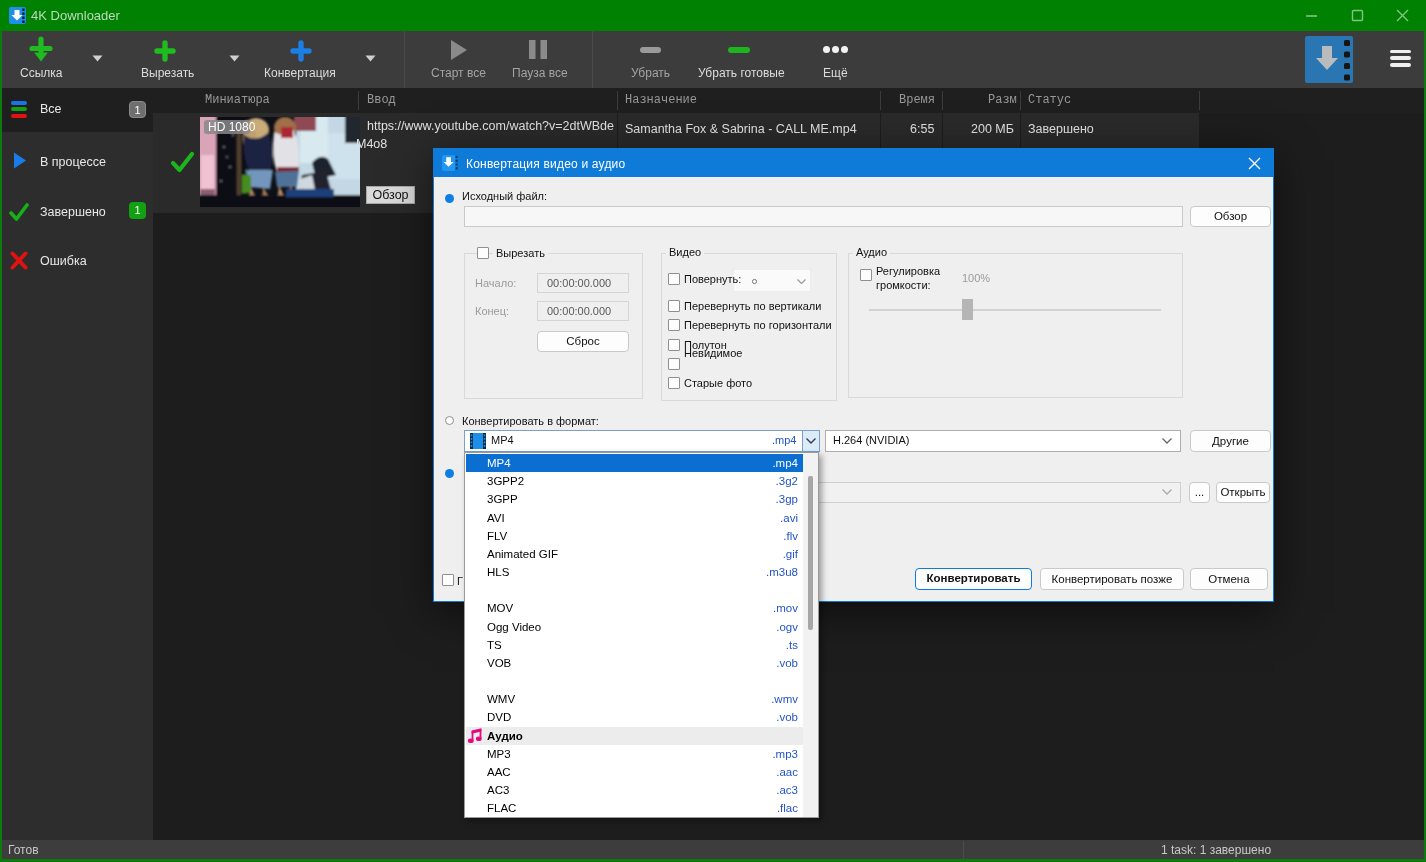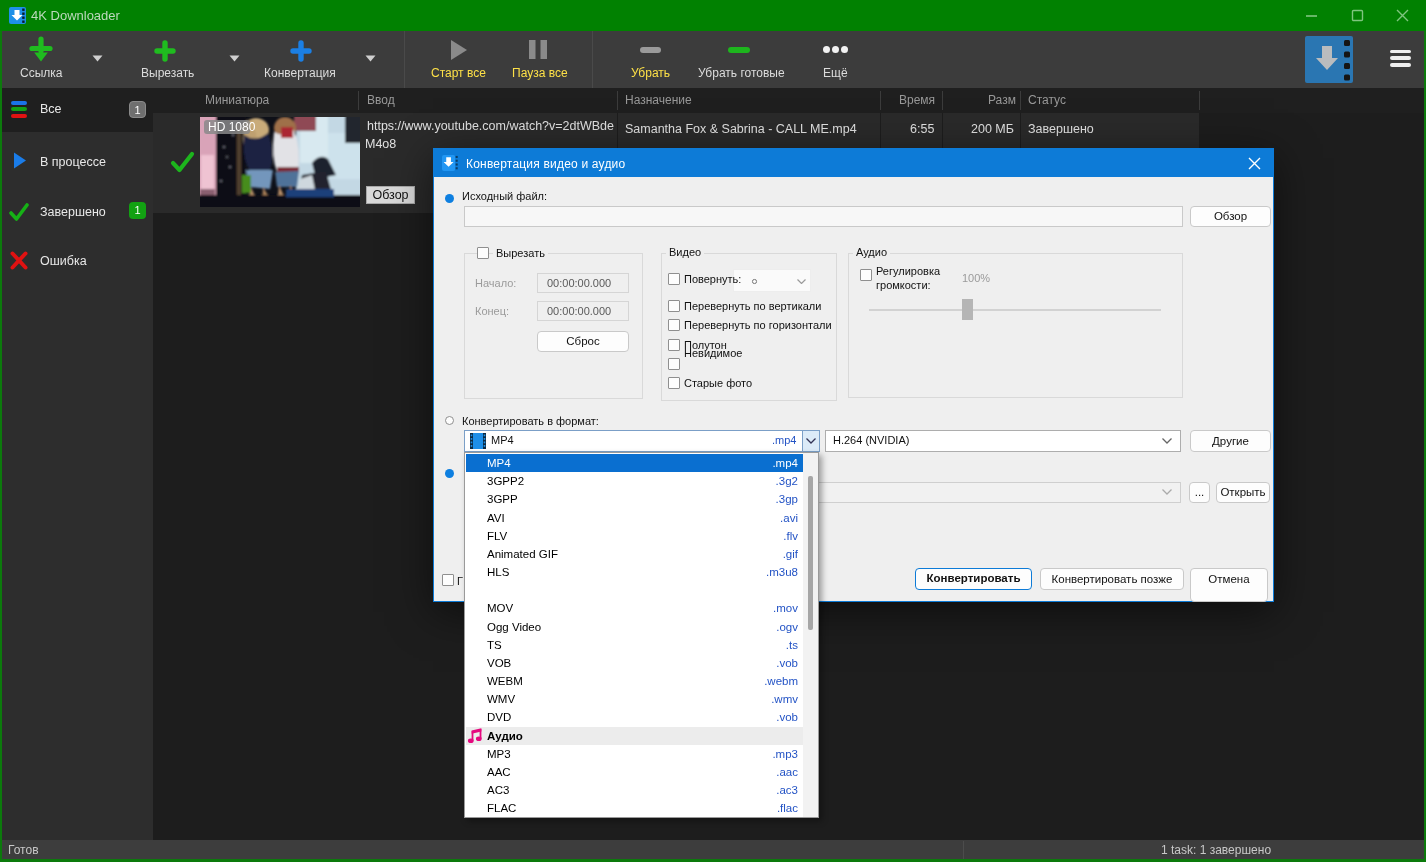--- a/index.html
+++ b/index.html
@@ -4,32 +4,32 @@
 *{margin:0;padding:0;box-sizing:border-box;}
 html,body{width:1426px;height:862px;overflow:hidden;}
 body{font-family:"Liberation Sans",sans-serif;background:#1d1d1d;position:relative;}
 .abs{position:absolute;}
 
 #titlebar{left:0;top:0;width:1426px;height:31px;background:#018101;}
 #titletext{left:31px;top:8px;font-size:13px;color:#bcd9bc;}
 #toolbar{left:2px;top:31px;width:1422px;height:57px;background:#3c3c3c;}
 .tbsep{top:0;width:1px;height:57px;background:#4a4a4a;}
 .tblabel{font-size:12px;color:#dcdcdc;top:66px;white-space:nowrap;}
-.tblabel.dis{color:#fde047;}
+.tblabel.dis{color:#a3a3a3;}
 #borderL{left:0;top:31px;width:2px;height:831px;background:#0c7a0c;}
 #borderR{left:1424px;top:31px;width:2px;height:831px;background:#0c7a0c;}
 #borderB{left:0;top:859px;width:1426px;height:3px;background:#0c7a0c;}
 
 #sidebar{left:2px;top:88px;width:151px;height:752px;background:#2d2d2d;}
 #sideAll{left:0;top:0;width:151px;height:44px;background:#1f1f1f;}
 .sitext{font-size:12.5px;color:#e8e8e8;white-space:nowrap;}
 .badge{width:17px;height:17px;border-radius:4px;font-size:11px;color:#fff;text-align:center;line-height:17px;}
 
 #thead{left:153px;top:88px;width:1273px;height:25px;background:#1f1f1f;}
-.th{font-size:12px;color:#989898;top:5px;white-space:nowrap;}
+.th{font-size:12px;color:#989898;top:5px;white-space:nowrap;font-family:Liberation Mono, monospace;}
 .thsep{top:3px;width:1px;height:19px;background:#3c3c3c;}
 #trow{left:153px;top:113px;width:1046px;height:100px;background:#2a2a2a;}
 .td{font-size:12.5px;color:#e0e0e0;white-space:nowrap;}
 
 #statusbar{left:0;top:840px;width:1426px;height:19px;background:#3d3d3d;}
 .sbtext{font-size:12px;color:#c8c8c8;top:4px;}
 
 #dialog{left:433px;top:148px;width:841px;height:454px;background:#efefef;border:1px solid #0d7bd7;box-shadow:0 10px 40px rgba(0,0,0,0.55);}
 #dtitle{left:0;top:0;width:839px;height:28px;background:#0d7bd7;}
 #dtitletext{left:32px;top:7.5px;font-size:12px;color:#fff;letter-spacing:0.2px;}
@@ -234,21 +234,21 @@
       <circle cx="30" cy="50" r="0.8" fill="#cfd4e0"></circle>
       <circle cx="21" cy="64" r="0.8" fill="#cfd4e0"></circle>
       <circle cx="33" cy="18" r="0.8" fill="#cfd4e0"></circle>
       <circle cx="27" cy="40" r="0.7" fill="#cfd4e0"></circle>
  </g>
  <rect x="4" y="3" width="46" height="14" rx="3" fill="#898989" opacity="0.85"></rect>
  <text x="8" y="14" font-family="Liberation Sans" font-size="12" fill="#fff">HD 1080</text>
 </svg>
 
 <div class="abs td" style="left:367px;top:119px">https://www.youtube.com/watch?v=2dtWBde</div>
-<div class="abs td" style="left:365px;top:137px">M4o8</div>
+<div class="abs td" style="left:356px;top:137px">M4o8</div>
 <div class="abs td" style="left:625px;top:122px">Samantha Fox &amp; Sabrina - CALL ME.mp4</div>
 <div class="abs td" style="left:910px;top:122px">6:55</div>
 <div class="abs td" style="left:971px;top:122px">200 МБ</div>
 <div class="abs td" style="left:1028px;top:122px">Завершено</div>
 
 <div class="abs" style="left:366px;top:186px;width:49px;height:18px;background:#d9d9d9;border:1px solid #a8a8a8;font-size:12.5px;color:#111;text-align:center;line-height:17px">Обзор</div>
 
 <div id="statusbar" class="abs"></div>
 <div class="abs sbtext" style="left:8px;top:843px">Готов</div>
 <div class="abs sbtext" style="left:1161px;top:843px">1 task: 1 завершено</div>
@@ -354,21 +354,21 @@
  <svg class="abs" style="left:728px;top:340px" width="10" height="6">
       <path d="M0.5 0.5 L5 5 L9.5 0.5" fill="none" stroke="#aaa" stroke-width="1.3"></path>
     </svg>
  <div class="abs btn" style="left:755px;top:333px;width:21px;height:21px;line-height:19px">...</div>
  <div class="abs btn" style="left:782px;top:333px;width:54px;height:21px;line-height:19px">Открыть</div>
 
  <div class="abs cb" style="left:8px;top:425px"></div>
  <div class="abs dtext" style="left:23px;top:426px">Г</div>
  <div class="abs btn" style="left:481px;top:419px;width:117px;height:22px;line-height:20px;border:1.5px solid #0d7bd7;font-weight:bold;line-height:19px!important">Конвертировать</div>
  <div class="abs btn" style="left:606px;top:419px;width:144px;height:22px;line-height:20px">Конвертировать позже</div>
- <div class="abs btn" style="left:756px;top:419px;width:78px;height:34px;line-height:20px">Отмена</div>
+ <div class="abs btn" style="left:756px;top:419px;width:78px;height:22px;line-height:20px">Отмена</div>
 </div>
 
 <div id="ddlist" class="abs">
  <div class="abs dditem sel" style="top:1px">
       <span class="ddname">MP4</span>
       <span class="ddext">.mp4</span>
     </div>
  <div class="abs dditem" style="top:19px">
       <span class="ddname">3GPP2</span>
       <span class="ddext">.3g2</span>
@@ -401,24 +401,20 @@
       <span class="ddname">Ogg Video</span>
       <span class="ddext">.ogv</span>
     </div>
  <div class="abs dditem" style="top:183px">
       <span class="ddname">TS</span>
       <span class="ddext">.ts</span>
     </div>
  <div class="abs dditem" style="top:201px">
       <span class="ddname">VOB</span>
       <span class="ddext">.vob</span>
-    </div>
- <div class="abs dditem" style="top:219px">
-      <span class="ddname">WEBM</span>
-      <span class="ddext">.webm</span>
     </div>
  <div class="abs dditem" style="top:237px">
       <span class="ddname">WMV</span>
       <span class="ddext">.wmv</span>
     </div>
  <div class="abs dditem" style="top:255px">
       <span class="ddname">DVD</span>
       <span class="ddext">.vob</span>
     </div>
  <div class="abs dditem" style="top:274px;width:352px;background:#ececec">

